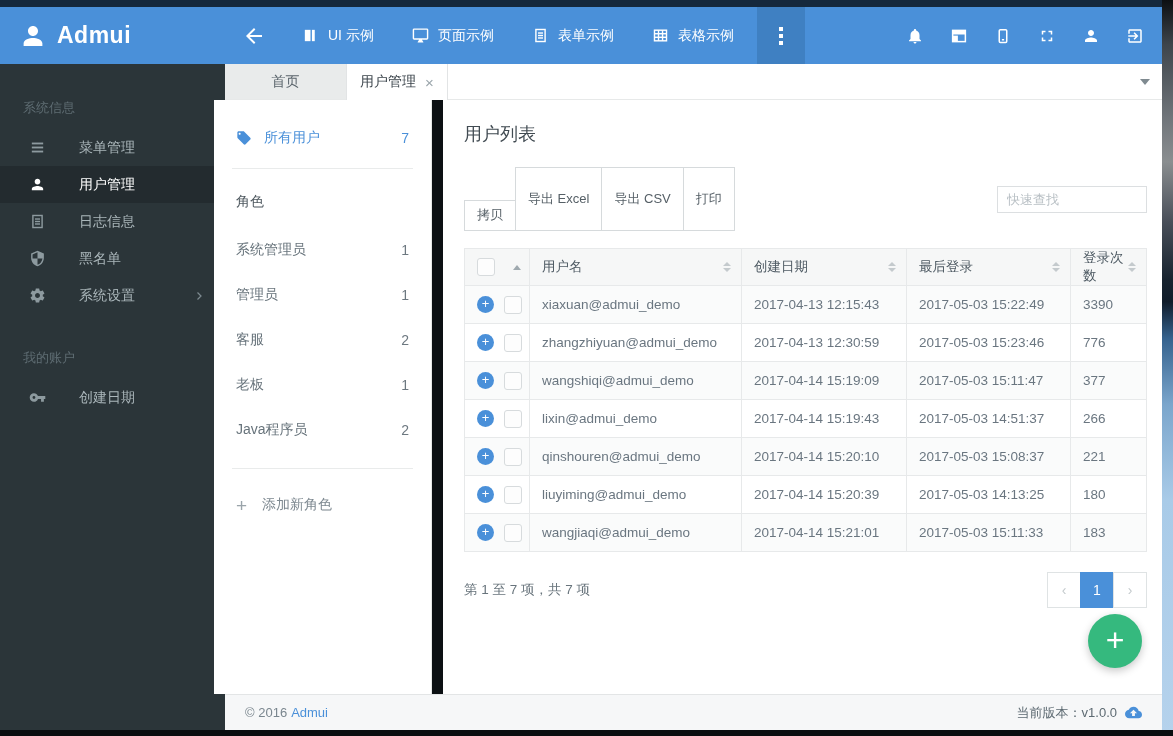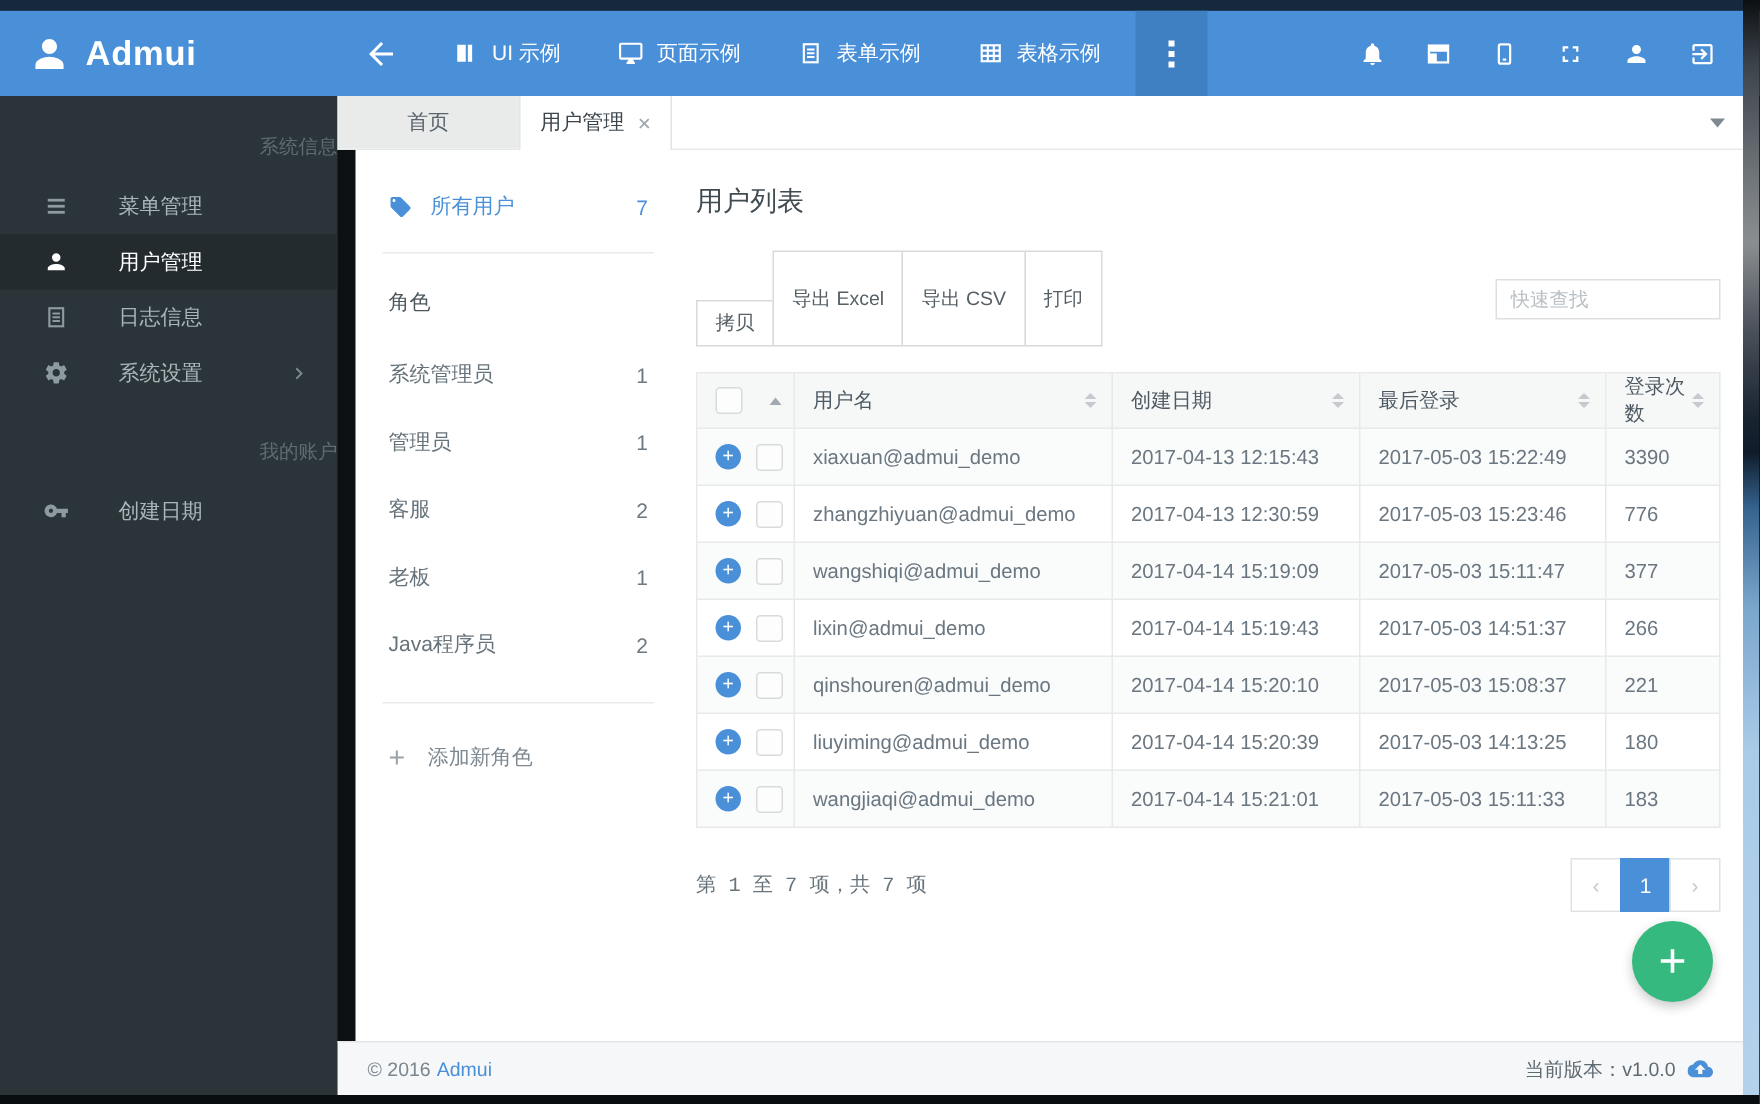--- a/index.html
+++ b/index.html
@@ -24,41 +24,41 @@
   .nav-back { width:58px; display:flex; align-items:center; justify-content:center; cursor:pointer; }
   .nav-item { display:flex; align-items:center; gap:9px; color:#fff; font-size:14px; padding:0 19px; cursor:pointer; }
   .nav-more { width:48px; background:#3f80c2; display:flex; flex-direction:column; align-items:center;
     justify-content:center; gap:3px; margin-left:4px; cursor:pointer; }
   .nav-more i { width:4px; height:4px; background:#fff; }
   .nav-right { margin-left:auto; display:flex; align-items:center; padding-right:16px; }
   .nav-icon-btn { width:44px; display:flex; align-items:center; justify-content:center; cursor:pointer; }
 
   
   .sidebar { position:absolute; left:0; top:64px; width:225px; height:666px; background:#2b3539; z-index:1; }
-  .side-section-label { color:#5e6c72; font-size:13px; padding:25px 0 12px 23px;text-align:right; }
+  .side-section-label { color:#5e6c72; font-size:13px; padding:35px 0 12px 23px; }
   .side-item { display:flex; align-items:center; height:37px; color:#aab6ba; font-size:14px;
     padding-left:29px; gap:33px; cursor:pointer; }
   .side-item .si-ico { width:17px; height:17px; color:#8d9a9f; flex:0 0 auto; }
   .side-item.active { background:#232b2f; color:#fff; }
   .side-item.active .si-ico { color:#fff; }
   .side-chevron { margin-left:auto; margin-right:20px; color:#7c898f; }
 
   
   .tabbar { position:absolute; left:225px; top:64px; width:937px; height:36px; background:#fff;
     border-bottom:1px solid #e7e9e9; display:flex; align-items:stretch; z-index:2; }
   .tab { width:121px; display:flex; align-items:center; justify-content:center; font-size:14px;
     color:#5a646b; background:#e9ebeb; cursor:pointer; }
   .tab.active { width:102px; background:#fff; border-left:1px solid #e2e4e5; border-right:1px solid #e2e4e5;
     color:#3c454c; height:36px; margin-bottom:-1px; gap:9px; }
   .tab-close { color:#9aa5ab; font-size:15px; line-height:1; cursor:pointer; }
   .tab-caret { margin-left:auto; align-self:center; margin-right:12px; width:0; height:0; cursor:pointer;
     border-left:5px solid transparent; border-right:5px solid transparent; border-top:6px solid #7f8a90; }
 
   
-  .subpanel { position:absolute; left:237px; top:100px; width:218px; height:594px; background:#fff;
+  .subpanel { position:absolute; left:214px; top:100px; width:218px; height:594px; background:#fff;
     border-right:1px solid #e5e7e7; padding:0 22px; z-index:1; }
   .allusers-row { margin-top:24px; height:28px; display:flex; align-items:center; gap:12px; cursor:pointer; }
   .allusers-label { color:#4a90d9; font-size:14px; }
   .allusers-count { margin-left:auto; color:#4a90d9; font-size:14px; }
   .sub-divider { border-top:1px solid #e9ebeb; margin:16px -4px 0 -4px; }
   .roles-title { margin-top:20px; color:#4d575e; font-size:14px; height:26px; display:flex; align-items:center; }
   .roles-list { margin-top:12px; }
   .role-row { height:45px; display:flex; align-items:center; font-size:14px; color:#67737b; cursor:pointer; }
   .role-count { margin-left:auto; color:#6d7880; }
   .add-role { margin-top:14px; height:44px; display:flex; align-items:center; gap:15px; color:#7d8890;
@@ -93,21 +93,21 @@
   .sort-asc { width:0; height:0; border-left:4px solid transparent; border-right:4px solid transparent;
     border-bottom:5px solid #9fa9af; margin-left:8px; }
   .th-inner { display:flex; align-items:center; }
   .sort-both { margin-left:auto; display:flex; flex-direction:column; gap:2px; }
   .sort-both i { width:0; height:0; border-left:4px solid transparent; border-right:4px solid transparent; }
   .sort-both .up { border-bottom:4px solid #c4cacd; }
   .sort-both .down { border-top:4px solid #c4cacd; }
 
   
   .pagerow { margin-top:20px; display:flex; align-items:center; width:683px; }
-  .page-info { font-size:13.5px; color:#68747c;font-family:Liberation Mono, monospace; }
+  .page-info { font-size:13.5px; color:#68747c; }
   .pager { margin-left:auto; display:flex; }
   .pcell { width:34px; height:36px; border:1px solid #dfe3e4; margin-left:-1px; background:#fff;
     display:flex; align-items:center; justify-content:center; font-size:14px; color:#c3c9cc; cursor:pointer; }
   .pcell:first-child { margin-left:0; }
   .pcell.active { background:#4a90d9; border-color:#4a90d9; color:#fff; }
 
   
   .fab { position:absolute; left:645px; top:514px; width:54px; height:54px; border-radius:50%;
     background:#35b97e; box-shadow:0 3px 8px rgba(0,0,0,.22); display:flex; align-items:center;
     justify-content:center; cursor:pointer; }
@@ -263,20 +263,28 @@
       <svg width="17" height="17" viewBox="0 0 24 24" fill="none" stroke="currentColor" stroke-width="2">
           <rect x="5.5" y="3.5" width="13" height="17"></rect>
           <line x1="8.5" y1="8.5" x2="15.5" y2="8.5"></line>
           <line x1="8.5" y1="12" x2="15.5" y2="12"></line>
           <line x1="8.5" y1="15.5" x2="15.5" y2="15.5"></line>
         </svg>
     </span>
     <span>日志信息</span>
   </div>
 
+  <div class="side-item">
+    <span class="si-ico">
+      <svg width="17" height="17" viewBox="0 0 24 24" fill="currentColor">
+          <path d="M12 1L3 5v6c0 5.55 3.84 10.74 9 12 5.16-1.26 9-6.45 9-12V5l-9-4zm0 10.99h7c-.53 4.12-3.28 7.79-7 8.94V12H5V6.3l7-3.11v8.8z"></path>
+        </svg>
+    </span>
+    <span>黑名单</span>
+  </div>
 
   <div class="side-item">
     <span class="si-ico">
       <svg width="17" height="17" viewBox="0 0 24 24" fill="currentColor">
           <path d="M19.43 12.98c.04-.32.07-.64.07-.98s-.03-.66-.07-.98l2.11-1.65c.19-.15.24-.42.12-.64l-2-3.46c-.12-.22-.39-.3-.61-.22l-2.49 1c-.52-.4-1.08-.73-1.69-.98l-.38-2.65C14.46 2.18 14.25 2 14 2h-4c-.25 0-.46.18-.49.42l-.38 2.65c-.61.25-1.17.59-1.69.98l-2.49-1c-.23-.09-.49 0-.61.22l-2 3.46c-.13.22-.07.49.12.64l2.11 1.65c-.04.32-.07.65-.07.98s.03.66.07.98l-2.11 1.65c-.19.15-.24.42-.12.64l2 3.46c.12.22.39.3.61.22l2.49-1c.52.4 1.08.73 1.69.98l.38 2.65c.03.24.24.42.49.42h4c.25 0 .46-.18.49-.42l.38-2.65c.61-.25 1.17-.59 1.69-.98l2.49 1c.23.09.49 0 .61-.22l2-3.46c.12-.22.07-.49-.12-.64l-2.11-1.65zM12 15.5c-1.93 0-3.5-1.57-3.5-3.5s1.57-3.5 3.5-3.5 3.5 1.57 3.5 3.5-1.57 3.5-3.5 3.5z"></path>
         </svg>
     </span>
     <span>系统设置</span>
     <span class="side-chevron">
       <svg width="12" height="12" viewBox="0 0 24 24" fill="none" stroke="currentColor" stroke-width="2.5">

